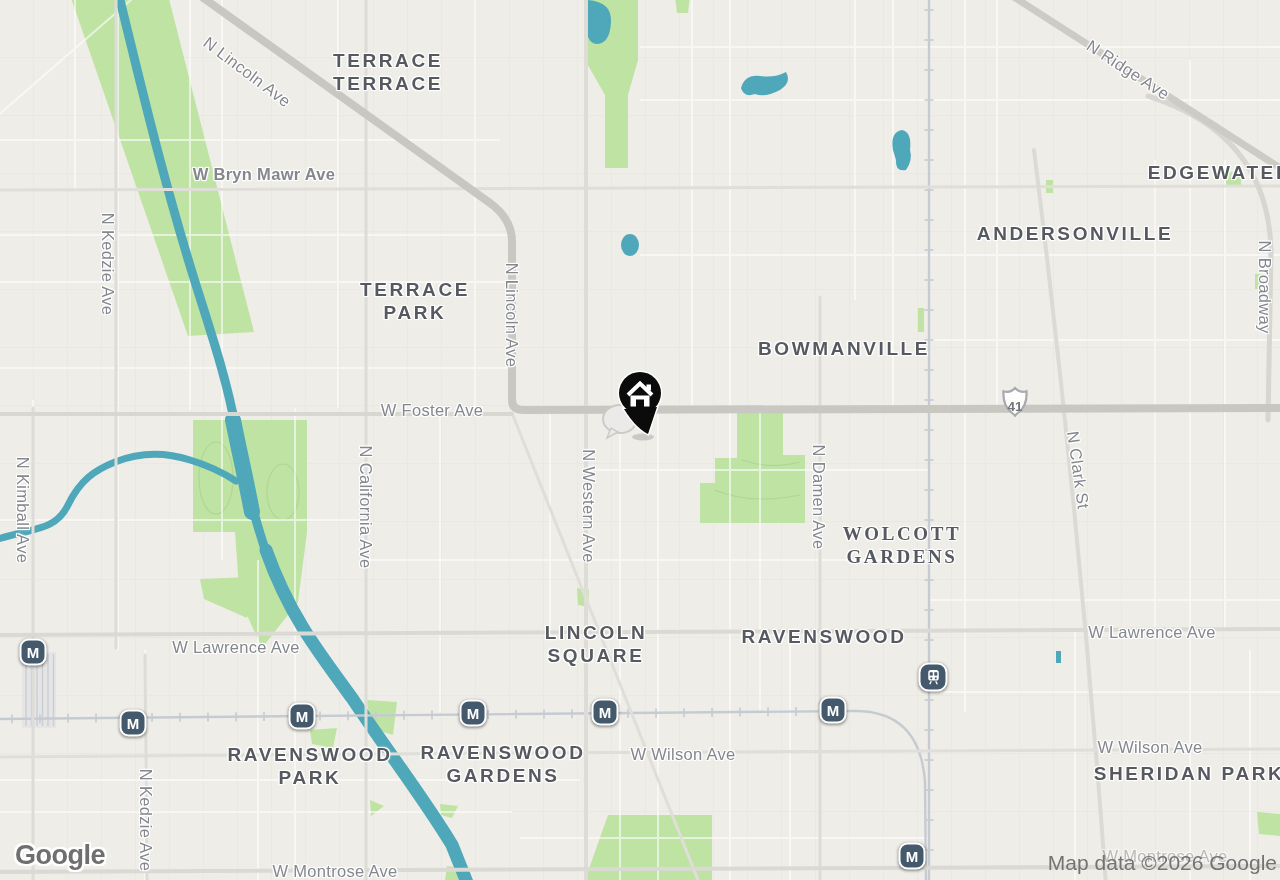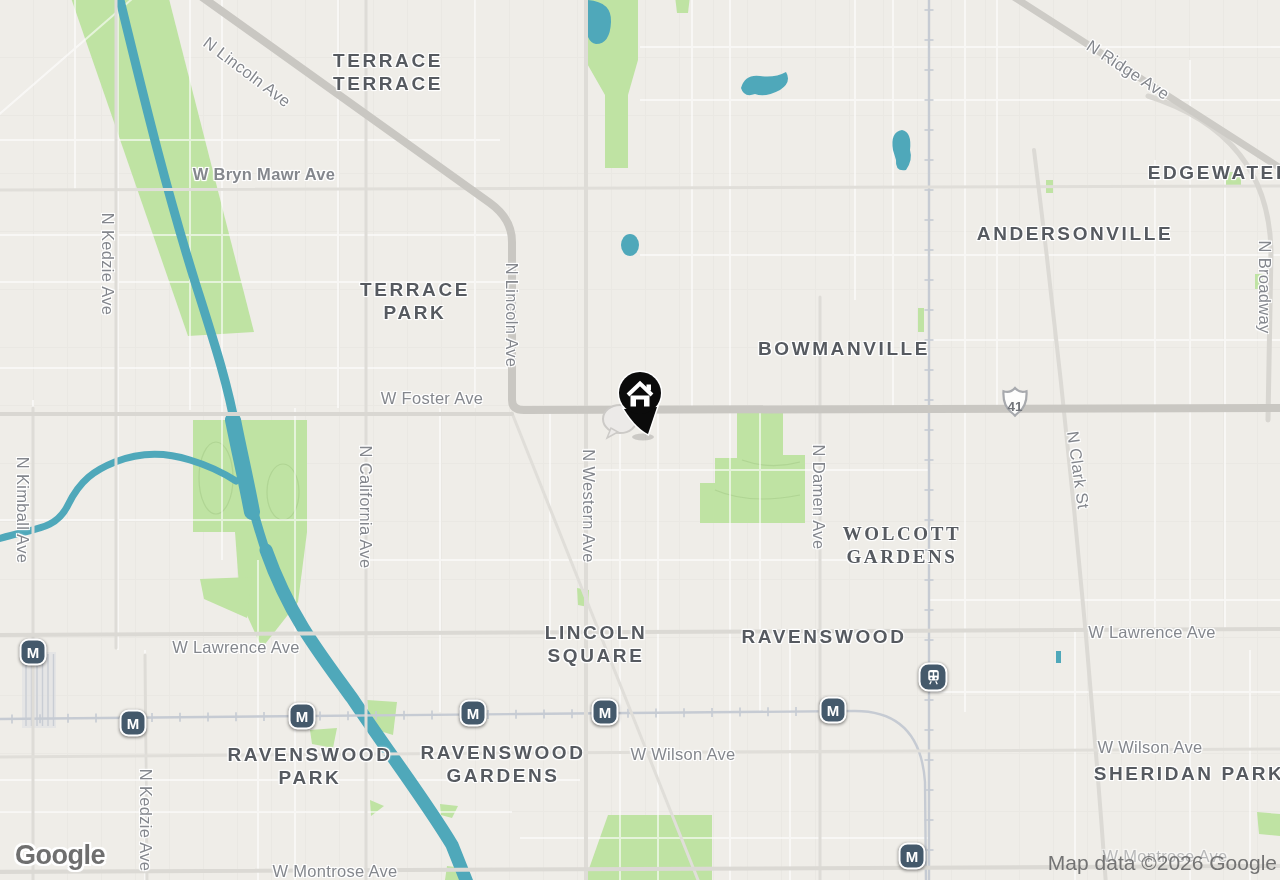--- a/index.html
+++ b/index.html
@@ -252,21 +252,21 @@
       </div>
       <div class="nb" style="left: 1168px; top: 773px; margin-left: 21px;">
         <div>SHERIDAN PARK</div>
       </div>
       <div class="rd" style="left: 247px; top: 72px; transform: translate(-50%, -50%) rotate(37deg);">N Lincoln Ave</div>
       <div class="rd" style="left: 264px; top: 174px; transform: translate(-50%, -50%) rotate(0deg); font-weight: bold;">W Bryn Mawr Ave</div>
       <div class="rd" style="left: 107px; top: 264px; transform: translate(-50%, -50%) rotate(90deg);">N Kedzie Ave</div>
       <div class="rd" style="left: 511px; top: 315px; transform: translate(-50%, -50%) rotate(90deg);">N Lincoln Ave</div>
       <div class="rd" style="left: 22px; top: 510px; transform: translate(-50%, -50%) rotate(90deg);">N Kimball Ave</div>
       <div class="rd" style="left: 365px; top: 507px; transform: translate(-50%, -50%) rotate(90deg);">N California Ave</div>
-      <div class="rd" style="left: 432px; top: 398px; transform: translate(-50%, -50%) rotate(0deg);">W Foster Ave</div>
+      <div class="rd" style="left: 432px; top: 410px; transform: translate(-50%, -50%) rotate(0deg);">W Foster Ave</div>
       <div class="rd" style="left: 588px; top: 506px; transform: translate(-50%, -50%) rotate(90deg);">N Western Ave</div>
       <div class="rd" style="left: 818px; top: 497px; transform: translate(-50%, -50%) rotate(90deg);">N Damen Ave</div>
       <div class="rd" style="left: 1078px; top: 470px; transform: translate(-50%, -50%) rotate(82deg);">N Clark St</div>
       <div class="rd" style="left: 1264px; top: 287px; transform: translate(-50%, -50%) rotate(90deg);">N Broadway</div>
       <div class="rd" style="left: 1128px; top: 70px; transform: translate(-50%, -50%) rotate(33deg);">N Ridge Ave</div>
       <div class="rd" style="left: 236px; top: 647px; transform: translate(-50%, -50%) rotate(0deg);">W Lawrence Ave</div>
       <div class="rd" style="left: 1152px; top: 632px; transform: translate(-50%, -50%) rotate(0deg);">W Lawrence Ave</div>
       <div class="rd" style="left: 683px; top: 754px; transform: translate(-50%, -50%) rotate(0deg);">W Wilson Ave</div>
       <div class="rd" style="left: 1150px; top: 747px; transform: translate(-50%, -50%) rotate(0deg);">W Wilson Ave</div>
       <div class="rd" style="left: 335px; top: 871px; transform: translate(-50%, -50%) rotate(0deg);">W Montrose Ave</div>

